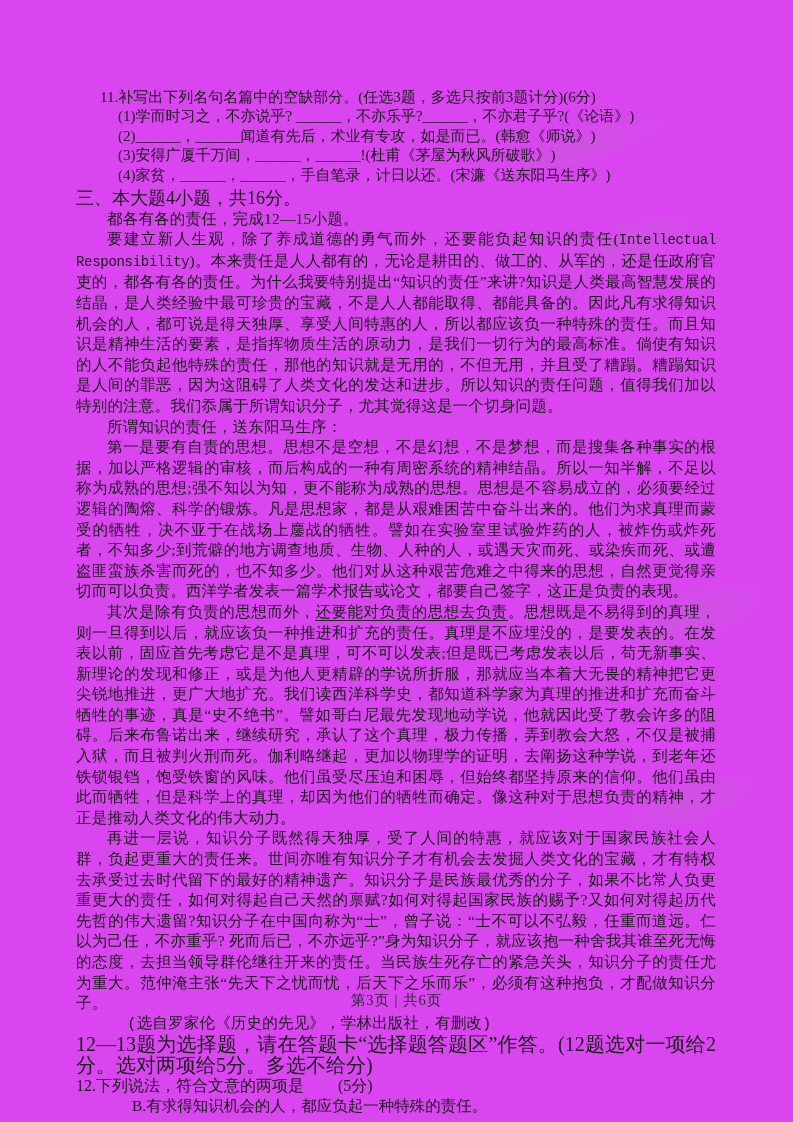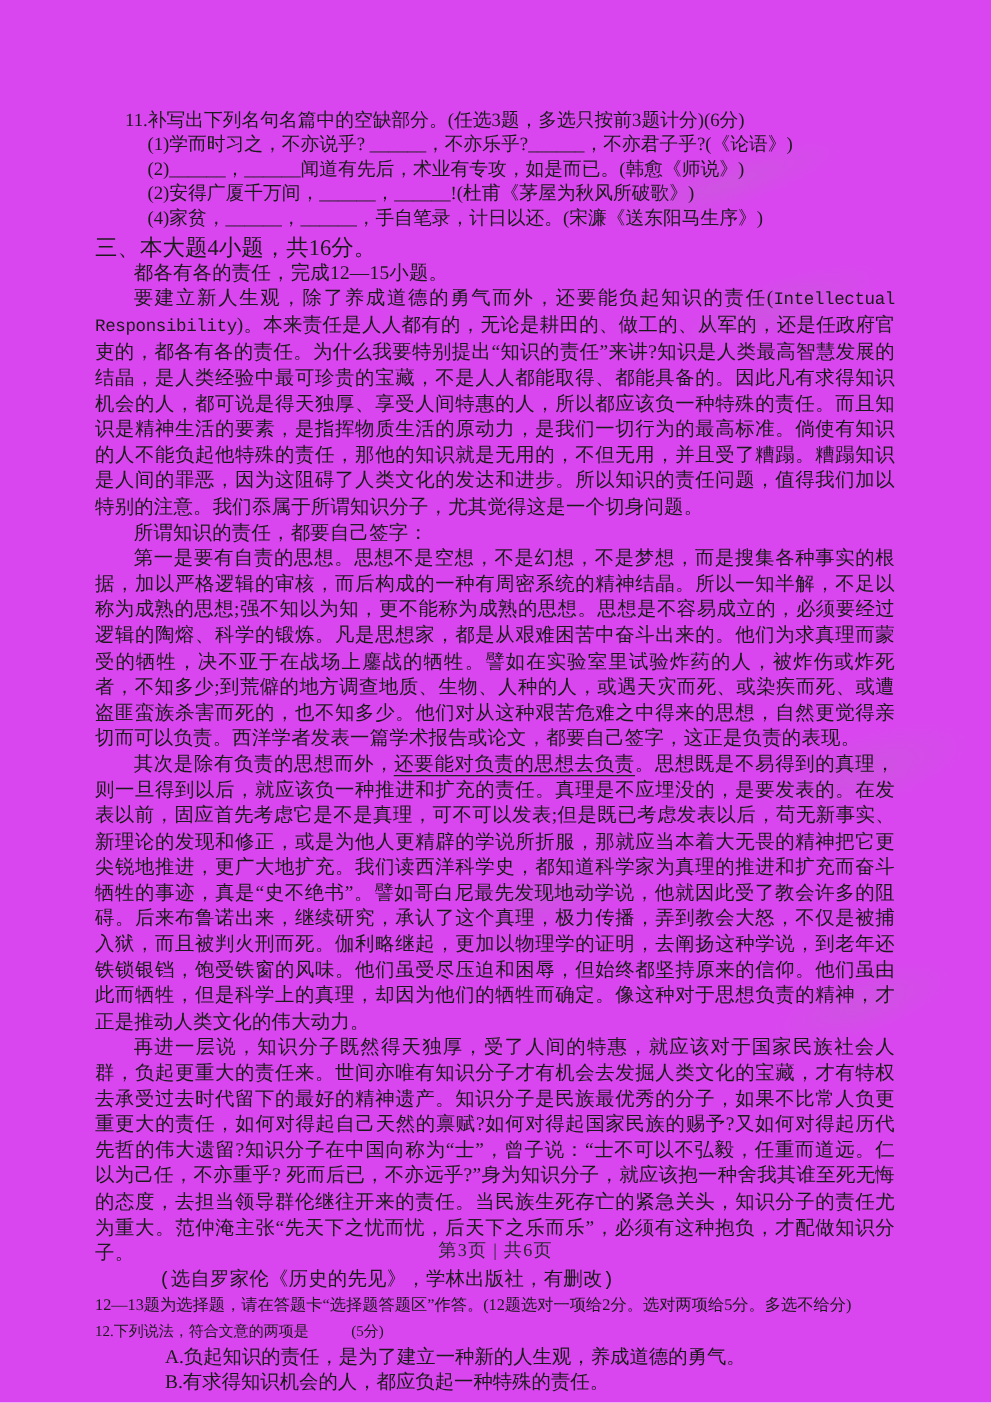--- a/index.html
+++ b/index.html
@@ -18,22 +18,22 @@
   .section-heading{font-size:18px;line-height:20.6px;margin-top:3px;}
   .para{
     font-size:15.5px;line-height:20.6px;
     text-align:justify;text-indent:2em;
     letter-spacing:0.2px;
   }
   .intro{text-align:left;}
   .cite{text-indent:3.3em;text-align:left;font-family:Liberation Mono, monospace;}
   .latin{font-family:"Liberation Mono","DejaVu Sans Mono",monospace;font-size:14px;letter-spacing:-0.3px;}
   .u{border-bottom:1.3px solid #222;}
-  .notice{font-size:13px;line-height:20.6px;text-align:justify;}
-  .q12-line{font-size:12px;line-height:20.6px;font-family:Liberation Serif, serif;}
+  .notice{font-size:20px;line-height:20.6px;text-align:justify;}
+  .q12-line{font-size:16px;line-height:20.6px;font-family:Liberation Serif, serif;}
   .q12-gap{display:inline-block;width:34px;}
   .option{padding-left:56px;font-size:15.5px;line-height:20.6px;}
   .footer{
     position:absolute;top:991px;left:0;width:100%;
     text-align:center;font-size:14.5px;color:#2a2a33;
     letter-spacing:1px;
   }
   .smudge{
     position:absolute;pointer-events:none;
     background:radial-gradient(ellipse at center, rgba(150,150,155,0.16), rgba(150,150,155,0) 70%);
@@ -51,43 +51,42 @@
   <div class="smudge" style="left:360px;top:688px;width:170px;height:52px;"></div>
   <div class="smudge" style="left:615px;top:778px;width:150px;height:50px;"></div>
 
   <div class="content">
 
     <div>
       <div class="q11 q11-stem"><span>11.</span><span>补写出下列名句名篇中的空缺部分。(任选3题，多选只按前3题计分)(6分)</span></div>
       <div id="q11-items">
           <div class="q11 q11-item">(1)学而时习之，不亦说乎? ______，不亦乐乎?______，不亦君子乎?(《论语》)</div>
           <div class="q11 q11-item">(2)______，______闻道有先后，术业有专攻，如是而已。(韩愈《师说》)</div>
-          <div class="q11 q11-item">(2)安得广厦千万间，______，______!(杜甫《茅屋为秋风所破歌》)</div>
+          <div class="q11 q11-item">(3)安得广厦千万间，______，______!(杜甫《茅屋为秋风所破歌》)</div>
           <div class="q11 q11-item">(4)家贫，______，______，手自笔录，计日以还。(宋濂《送东阳马生序》)</div>
         </div>
     </div>
 
     <div class="section-heading">三、本大题4小题，共16分。</div>
     <div class="para intro">都各有各的责任，完成12—15小题。</div>
 
     <div id="passage">
         <div class="para"><span>要建立新人生观，除了养成道德的勇气而外，还要能负起知识的责任(</span><span class="latin">Intellectual Responsibility</span><span>)。本来责任是人人都有的，无论是耕田的、做工的、从军的，还是任政府官吏的，都各有各的责任。为什么我要特别提出“知识的责任”来讲?知识是人类最高智慧发展的结晶，是人类经验中最可珍贵的宝藏，不是人人都能取得、都能具备的。因此凡有求得知识机会的人，都可说是得天独厚、享受人间特惠的人，所以都应该负一种特殊的责任。而且知识是精神生活的要素，是指挥物质生活的原动力，是我们一切行为的最高标准。倘使有知识的人不能负起他特殊的责任，那他的知识就是无用的，不但无用，并且受了糟蹋。糟蹋知识是人间的罪恶，因为这阻碍了人类文化的发达和进步。所以知识的责任问题，值得我们加以特别的注意。我们忝属于所谓知识分子，尤其觉得这是一个切身问题。</span></div>
-        <div class="para"><span>所谓知识的责任，都要自己签字：</span></div>
+        <div class="para"><span>所谓知识的责任，送东阳马生序：</span></div>
         <div class="para"><span>第一是要有自责的思想。思想不是空想，不是幻想，不是梦想，而是搜集各种事实的根据，加以严格逻辑的审核，而后构成的一种有周密系统的精神结晶。所以一知半解，不足以称为成熟的思想;强不知以为知，更不能称为成熟的思想。思想是不容易成立的，必须要经过逻辑的陶熔、科学的锻炼。凡是思想家，都是从艰难困苦中奋斗出来的。他们为求真理而蒙受的牺牲，决不亚于在战场上鏖战的牺牲。譬如在实验室里试验炸药的人，被炸伤或炸死者，不知多少;到荒僻的地方调查地质、生物、人种的人，或遇天灾而死、或染疾而死、或遭盗匪蛮族杀害而死的，也不知多少。他们对从这种艰苦危难之中得来的思想，自然更觉得亲切而可以负责。西洋学者发表一篇学术报告或论文，都要自己签字，这正是负责的表现。</span></div>
         <div class="para"><span>其次是除有负责的思想而外，</span><span class="u">还要能对负责的思想去负责</span><span>。思想既是不易得到的真理，则一旦得到以后，就应该负一种推进和扩充的责任。真理是不应埋没的，是要发表的。在发表以前，固应首先考虑它是不是真理，可不可以发表;但是既已考虑发表以后，苟无新事实、新理论的发现和修正，或是为他人更精辟的学说所折服，那就应当本着大无畏的精神把它更尖锐地推进，更广大地扩充。我们读西洋科学史，都知道科学家为真理的推进和扩充而奋斗牺牲的事迹，真是“史不绝书”。譬如哥白尼最先发现地动学说，他就因此受了教会许多的阻碍。后来布鲁诺出来，继续研究，承认了这个真理，极力传播，弄到教会大怒，不仅是被捕入狱，而且被判火刑而死。伽利略继起，更加以物理学的证明，去阐扬这种学说，到老年还铁锁银铛，饱受铁窗的风味。他们虽受尽压迫和困辱，但始终都坚持原来的信仰。他们虽由此而牺牲，但是科学上的真理，却因为他们的牺牲而确定。像这种对于思想负责的精神，才正是推动人类文化的伟大动力。</span></div>
         <div class="para"><span>再进一层说，知识分子既然得天独厚，受了人间的特惠，就应该对于国家民族社会人群，负起更重大的责任来。世间亦唯有知识分子才有机会去发掘人类文化的宝藏，才有特权去承受过去时代留下的最好的精神遗产。知识分子是民族最优秀的分子，如果不比常人负更重更大的责任，如何对得起自己天然的禀赋?如何对得起国家民族的赐予?又如何对得起历代先哲的伟大遗留?知识分子在中国向称为“士”，曾子说：“士不可以不弘毅，任重而道远。仁以为己任，不亦重乎? 死而后已，不亦远乎?”身为知识分子，就应该抱一种舍我其谁至死无悔的态度，去担当领导群伦继往开来的责任。当民族生死存亡的紧急关头，知识分子的责任尤为重大。范仲淹主张“先天下之忧而忧，后天下之乐而乐”，必须有这种抱负，才配做知识分子。</span></div>
         <div class="para cite"><span>(选自罗家伦《历史的先见》，学林出版社，有删改)</span></div>
       </div>
 
     <div class="notice">12—13题为选择题，请在答题卡“选择题答题区”作答。(12题选对一项给2分。选对两项给5分。多选不给分)</div>
 
     <div class="q12-line"><span>12.下列说法，符合文意的两项是</span><span class="q12-gap"></span><span>(5分)</span></div>
 
     <div id="q12-options">
-        <div class="option">A.负起知识的责任，是为了建立一种新的人生观，养成道德的勇气。</div>
         <div class="option">B.有求得知识机会的人，都应负起一种特殊的责任。</div>
       </div>
 
   </div>
 
   <div class="footer"><span>第3页 | 共6页</span></div>
 
 </div>
 
 </body></html>

